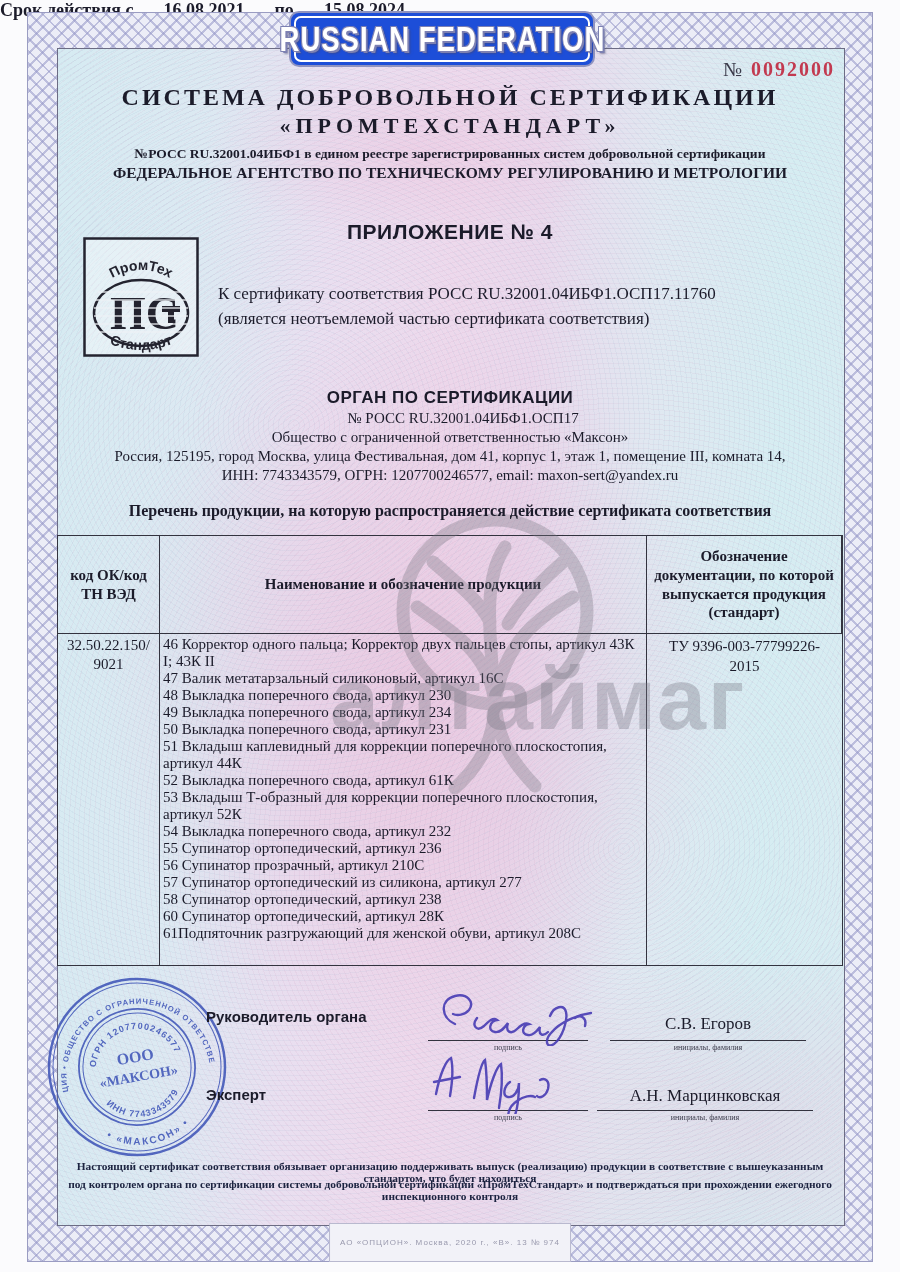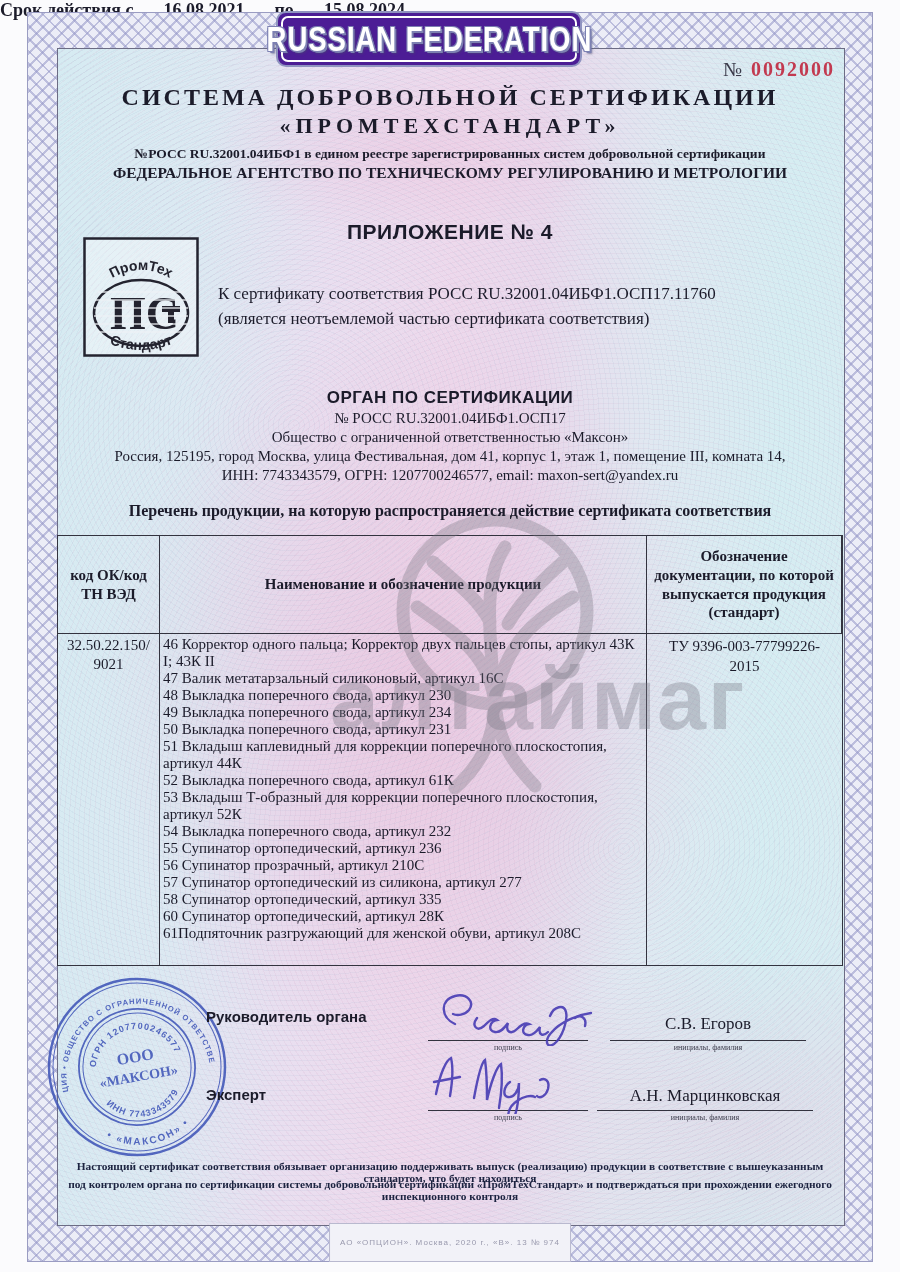--- a/index.html
+++ b/index.html
@@ -30,22 +30,22 @@
   .content::after {
     content:""; position:absolute; inset:0; pointer-events:none;
     background:
       repeating-radial-gradient(circle at 30% 32%, rgba(140,170,200,.10) 0 1px, transparent 1px 5px),
       repeating-radial-gradient(circle at 72% 68%, rgba(200,140,180,.10) 0 1px, transparent 1px 5px);
   }
   .abs { position:absolute; }
   .ctr { left:57px; width:786px; text-align:center; }
 
   .badge {
-    position:absolute; left:276px; top:11px; width:302px; height:52px;
-    background:#4c1d95; border:2px solid #8f93c0; border-radius:10px;
+    position:absolute; left:289px; top:11px; width:302px; height:52px;
+    background:#1d4ed8; border:2px solid #8f93c0; border-radius:10px;
     display:flex; align-items:center; justify-content:center; z-index:6;
   }
   .badge::before { content:""; position:absolute; inset:3px; border:2px solid #ffffff; border-radius:7px; }
   .badge-text {
     font-family:"Liberation Sans", sans-serif; font-weight:bold; font-size:29px;
     letter-spacing:1px; color:#fff; transform:scale(.95,1.18); white-space:nowrap;
     text-shadow:-1px -1px 0 #7d81b2, 1px -1px 0 #7d81b2, -1px 1px 0 #7d81b2,
                  2px 2px 0 #7d81b2, 3px 3px 2px rgba(70,70,110,.55);
   }
   .serial { position:absolute; left:600px; top:58px; width:235px; text-align:right;
@@ -57,21 +57,21 @@
   .t3 { top:146px; font-size:13.5px; font-weight:bold; }
   .t4 { top:164px; font-size:15.5px; font-weight:bold; }
   .appendix { top:220px; font-family:"Liberation Sans", sans-serif; font-size:21px; font-weight:bold; letter-spacing:.5px; }
 
   .certref1 { left:218px; top:284px; font-size:17px; }
   .certref2 { left:218px; top:309px; font-size:17px; }
   .validity { left:218px; top:343px; font-size:18px; font-weight:bold; display:flex; }
   .validity .gap1 { margin-left:30px; } .validity .gap2 { margin-left:30px; } .validity .gap3 { margin-left:30px; }
 
   .organ-title { top:388px; font-family:"Liberation Sans", sans-serif; font-size:17px; font-weight:bold; letter-spacing:.5px; }
-  .organ-no   { top:410px; font-size:15px; }
+  .organ-no   { top:410px; font-size:15px;margin-left:13px; }
   .organ-name { top:429px; font-size:15px; }
   .organ-addr { top:448px; font-size:15px; }
   .organ-inn  { top:467px; font-size:15px; }
   .products-h { top:502px; font-size:16px; font-weight:bold; }
 
   .ptable {
     position:absolute; left:57px; top:535px; width:784px; z-index:2;
     display:grid; grid-template-columns:102px 487px 195px;
     border:1px solid #33333f; font-size:15px;
   }
@@ -207,21 +207,21 @@
         <div class="item">48 Выкладка поперечного свода, артикул 230</div>
         <div class="item">49 Выкладка поперечного свода, артикул 234</div>
         <div class="item">50 Выкладка поперечного свода, артикул 231</div>
         <div class="item">51 Вкладыш каплевидный для коррекции поперечного плоскостопия, артикул 44К</div>
         <div class="item">52 Выкладка поперечного свода, артикул 61К</div>
         <div class="item">53 Вкладыш Т-образный для коррекции поперечного плоскостопия, артикул 52К</div>
         <div class="item">54 Выкладка поперечного свода, артикул 232</div>
         <div class="item">55 Супинатор ортопедический, артикул 236</div>
         <div class="item">56 Супинатор прозрачный, артикул 210С</div>
         <div class="item">57 Супинатор ортопедический из силикона, артикул 277</div>
-        <div class="item">58 Супинатор ортопедический, артикул 335</div>
+        <div class="item">58 Супинатор ортопедический, артикул 238</div>
         <div class="item">60 Супинатор ортопедический, артикул 28К</div>
         <div class="item">61Подпяточник разгружающий для женской обуви, артикул 208С</div>
       </div>
     <div class="cell bcell doccell">
       <div>ТУ 9396-003-77799226-</div>
       <div>2015</div>
     </div>
   </div>
 
   <svg class="wm-tree" width="330" height="310" viewBox="0 0 330 310">

